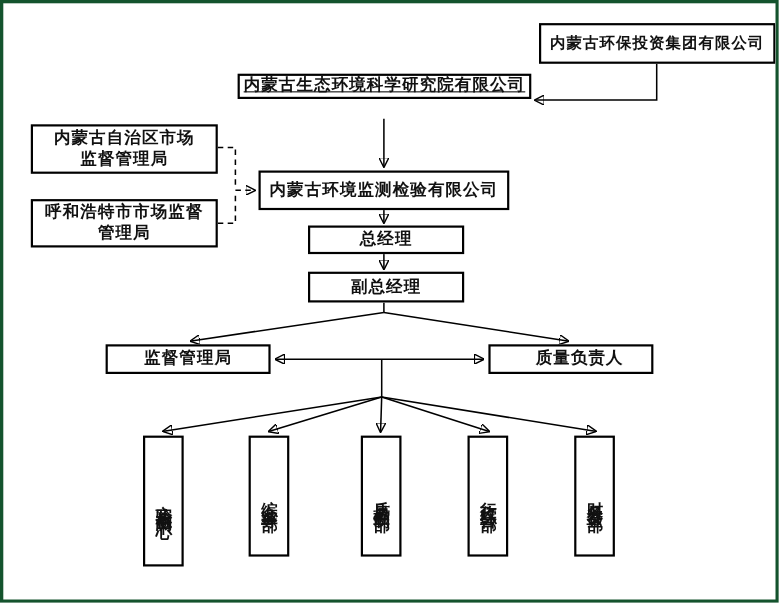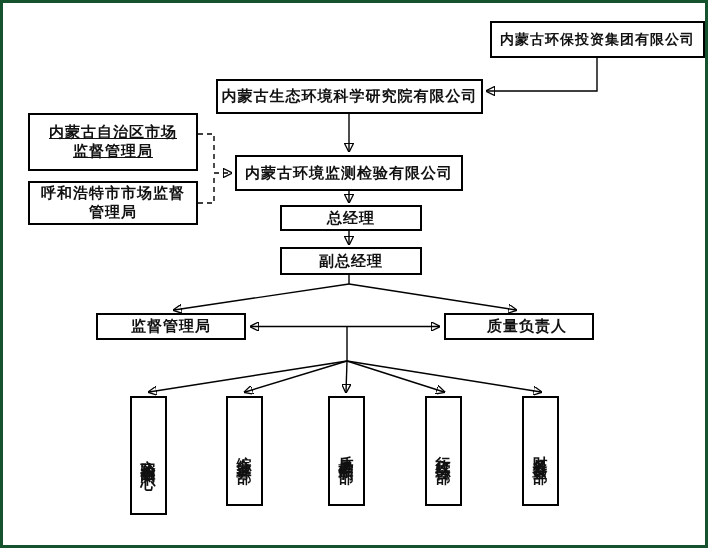--- a/index.html
+++ b/index.html
@@ -89,23 +89,23 @@
     <path d="M344 323.5 V358"></path>
     <path d="M344 358 L146 389" marker-end="url(#arrow)"></path>
     <path d="M344 358 L242 389" marker-end="url(#arrow)"></path>
     <path d="M344 358 L343 389" marker-end="url(#arrow)"></path>
     <path d="M344 358 L441 389" marker-end="url(#arrow)"></path>
     <path d="M344 358 L538 389" marker-end="url(#arrow)"></path>
   </svg>
 
   <div class="box small-font" style="left:487px; top:18px; width:215px; height:37px;">内蒙古环保投资集团有限公司</div>
 
-  <div class="box" style="left:213px; top:76px; width:267px; height:35px;">内蒙古生态环境科学研究院有限公司</div>
+  <div class="box" style="left:213px; top:64px; width:267px; height:23px;text-decoration:underline;">内蒙古生态环境科学研究院有限公司</div>
 
-  <div class="box" style="left:25px; top:110px; width:170px; height:58px;text-decoration:underline;">内蒙古自治区市场
+  <div class="box" style="left:25px; top:110px; width:170px; height:45px;">内蒙古自治区市场
 监督管理局</div>
 
   <div class="box" style="left:25px; top:178px; width:170px; height:44px;">呼和浩特市市场监督
 管理局</div>
 
   <div class="box" style="left:232px; top:152px; width:228px; height:36px;">内蒙古环境监测检验有限公司</div>
 
   <div class="box" style="left:277px; top:202px; width:142px; height:26px;">总经理</div>
 
   <div class="box" style="left:277px; top:244px; width:142px; height:28px;">副总经理</div>

